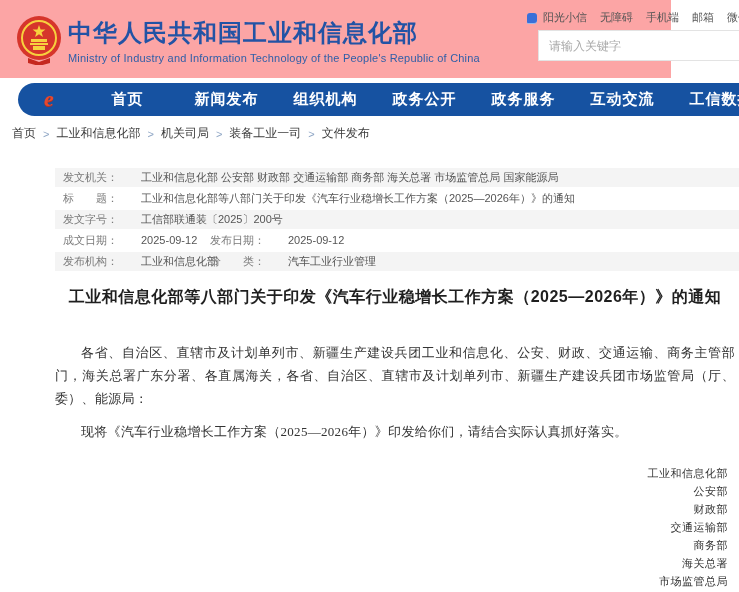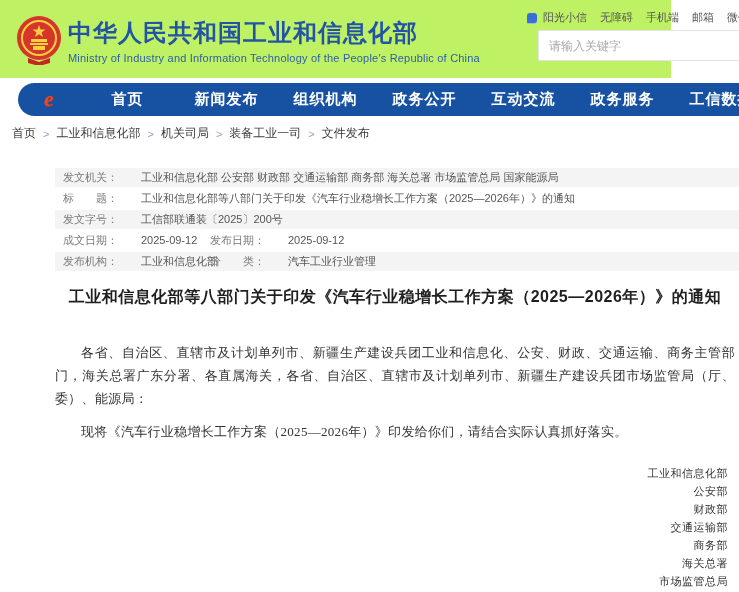--- a/index.html
+++ b/index.html
@@ -4,21 +4,21 @@
 <style>
   * { margin:0; padding:0; box-sizing:border-box; }
   html,body { background:#fff; }
   body {
     width:739px; height:592px; overflow:hidden; position:relative;
     font-family:"Liberation Sans","DejaVu Sans",sans-serif;
     -webkit-font-smoothing:antialiased;
   }
 
   
-  .header { position:absolute; left:0; top:0; width:671px; height:78px; background:#bef264;text-decoration:underline; }
+  .header { position:absolute; left:0; top:0; width:671px; height:78px; background:#fca5a5;text-decoration:underline; }
   .emblem { position:absolute; left:13px; top:13px; width:52px; height:52px; }
   .site-title-block { position:absolute; left:68px; top:17px; cursor:pointer; }
   .site-title { font-size:24px; font-weight:bold; color:#2253a5; letter-spacing:1px; }
   .site-subtitle { font-size:11px; color:#2e5ea8; margin-top:3px; letter-spacing:.2px; }
 
   .quick-links { position:absolute; left:527px; top:10px; width:260px; white-space:nowrap;
     font-size:11px; color:#555; display:flex; align-items:center; gap:13px; }
   .quick-link { cursor:pointer; }
   .sun-icon { display:inline-block; width:10px; height:10px; border-radius:3px 3px 3px 1px;
     background:#3a6fd8; margin-right:-7px; box-shadow:0 1px 0 #9db9e8; }
@@ -98,22 +98,22 @@
     <input class="search-input" type="text" placeholder="请输入关键字" style="">
   </div>
 </div>
 
 <div class="nav">
   <div class="nav-logo">e</div>
   <div class="nav-item">首页</div>
   <div class="nav-item">新闻发布</div>
   <div class="nav-item">组织机构</div>
   <div class="nav-item">政务公开</div>
+  <div class="nav-item">政务服务</div>
   <div class="nav-item">互动交流</div>
-  <div class="nav-item">政务服务</div>
   <div class="nav-item">工信数据</div>
 </div>
 
 <div class="breadcrumb">
   <span class="crumb">首页</span>
   <span class="crumb-sep">&gt;</span>
   <span class="crumb">工业和信息化部</span>
   <span class="crumb-sep">&gt;</span>
   <span class="crumb">机关司局</span>
   <span class="crumb-sep">&gt;</span>

